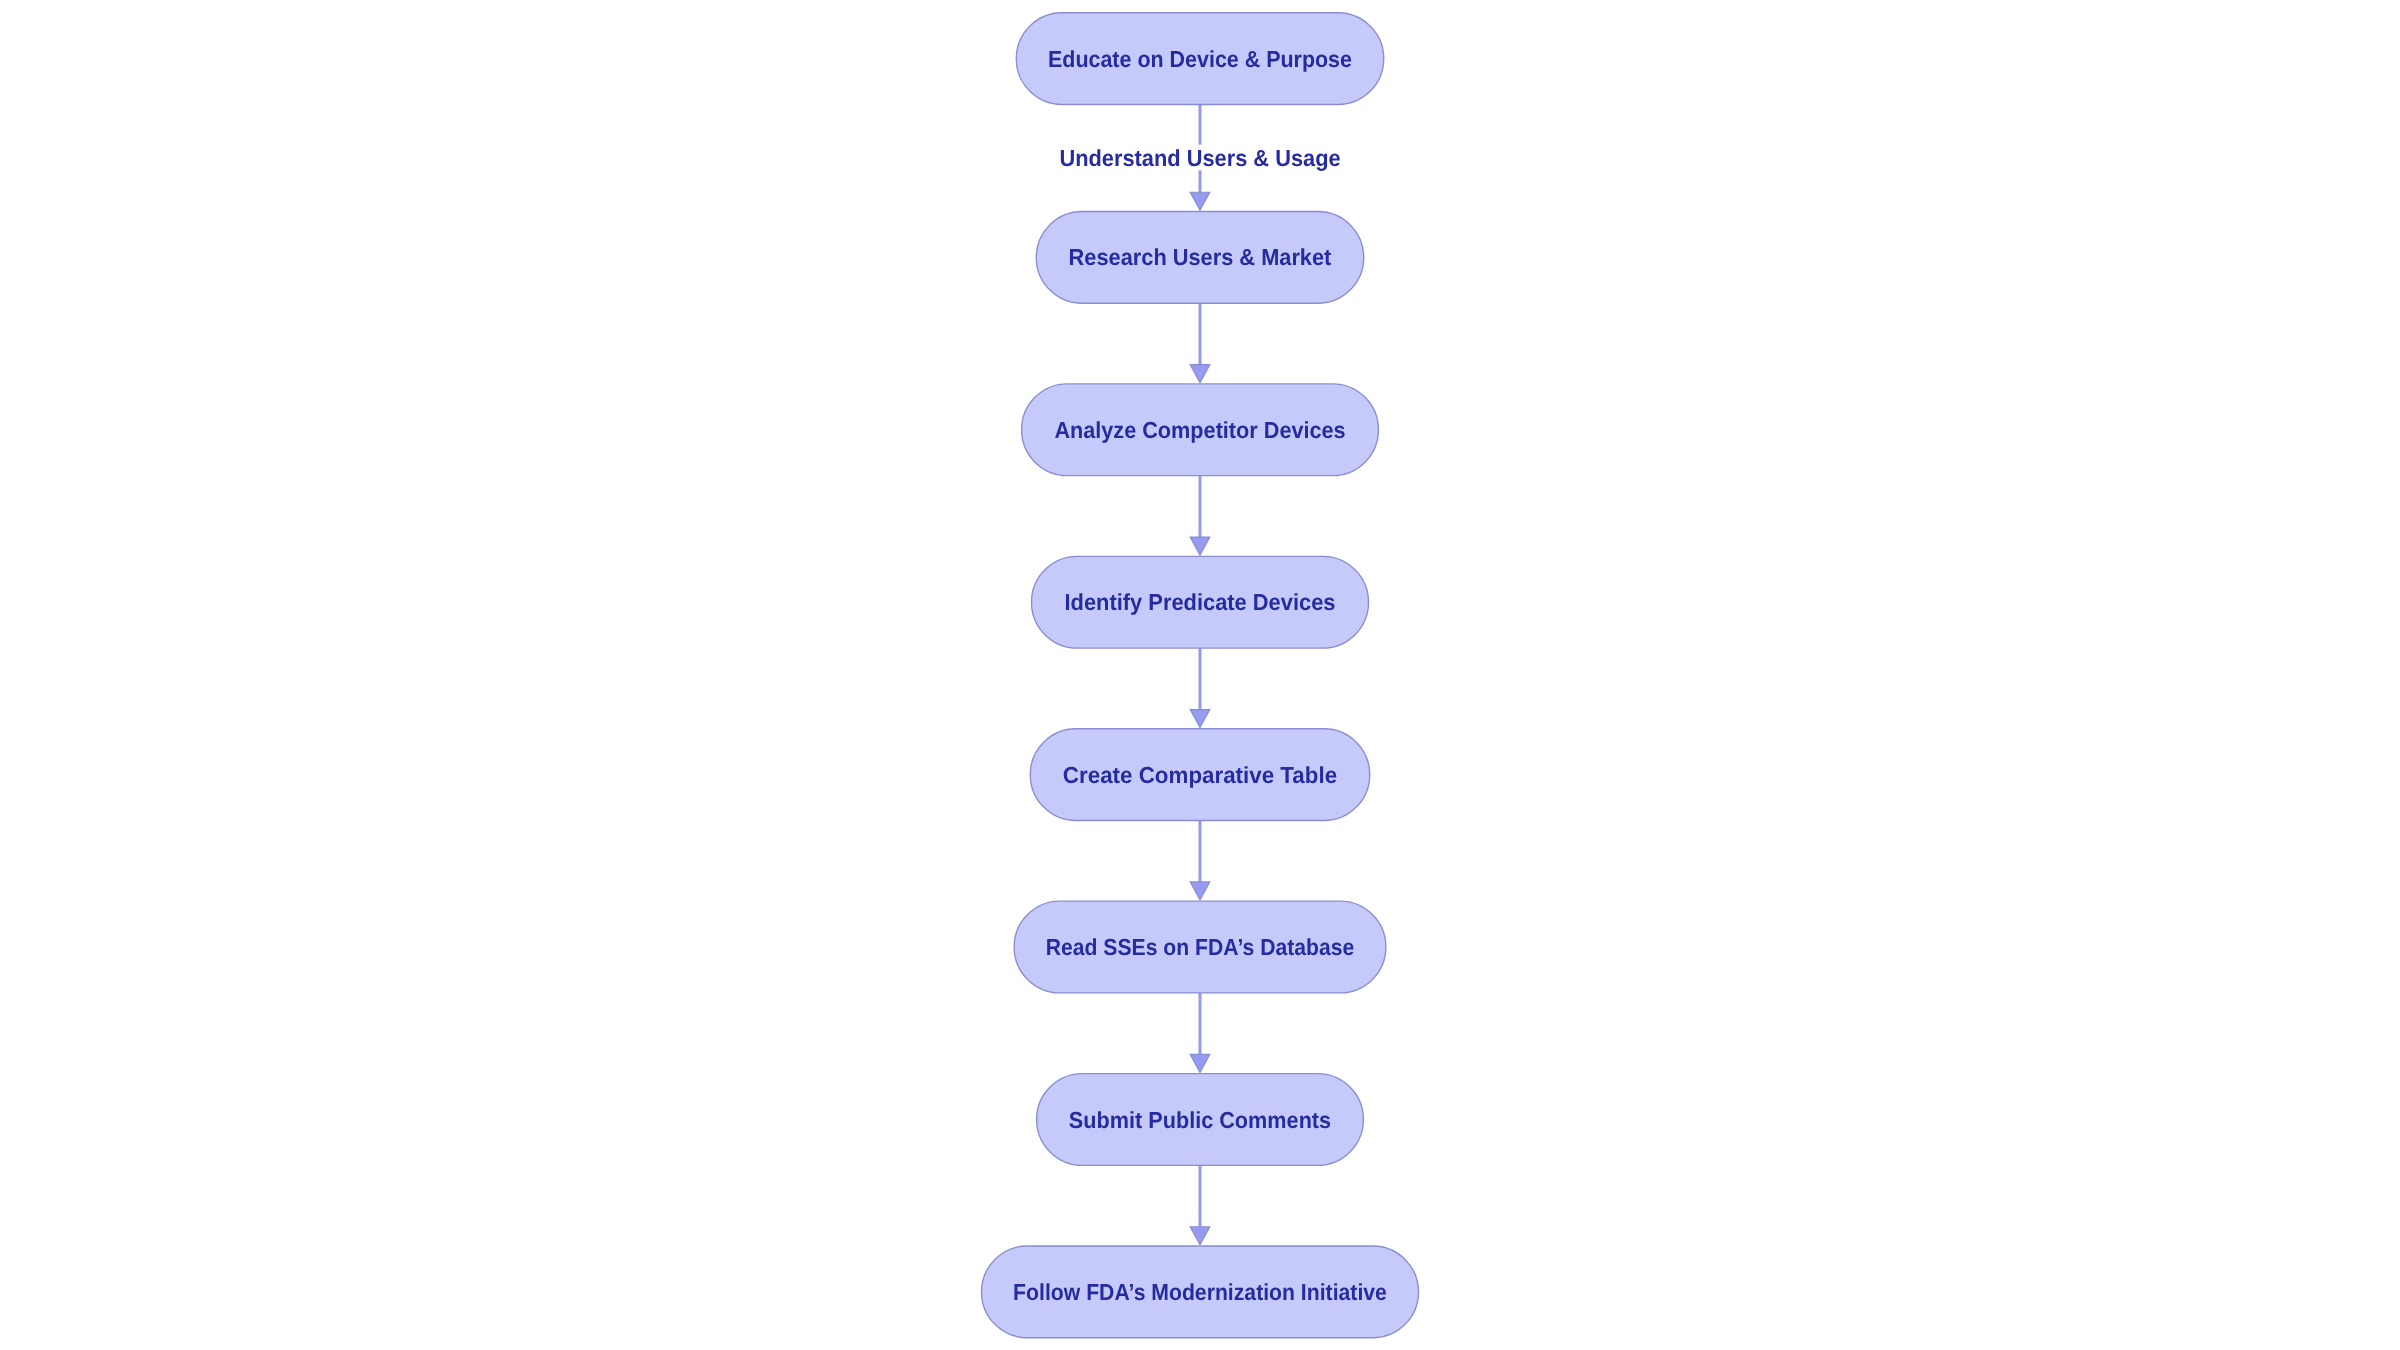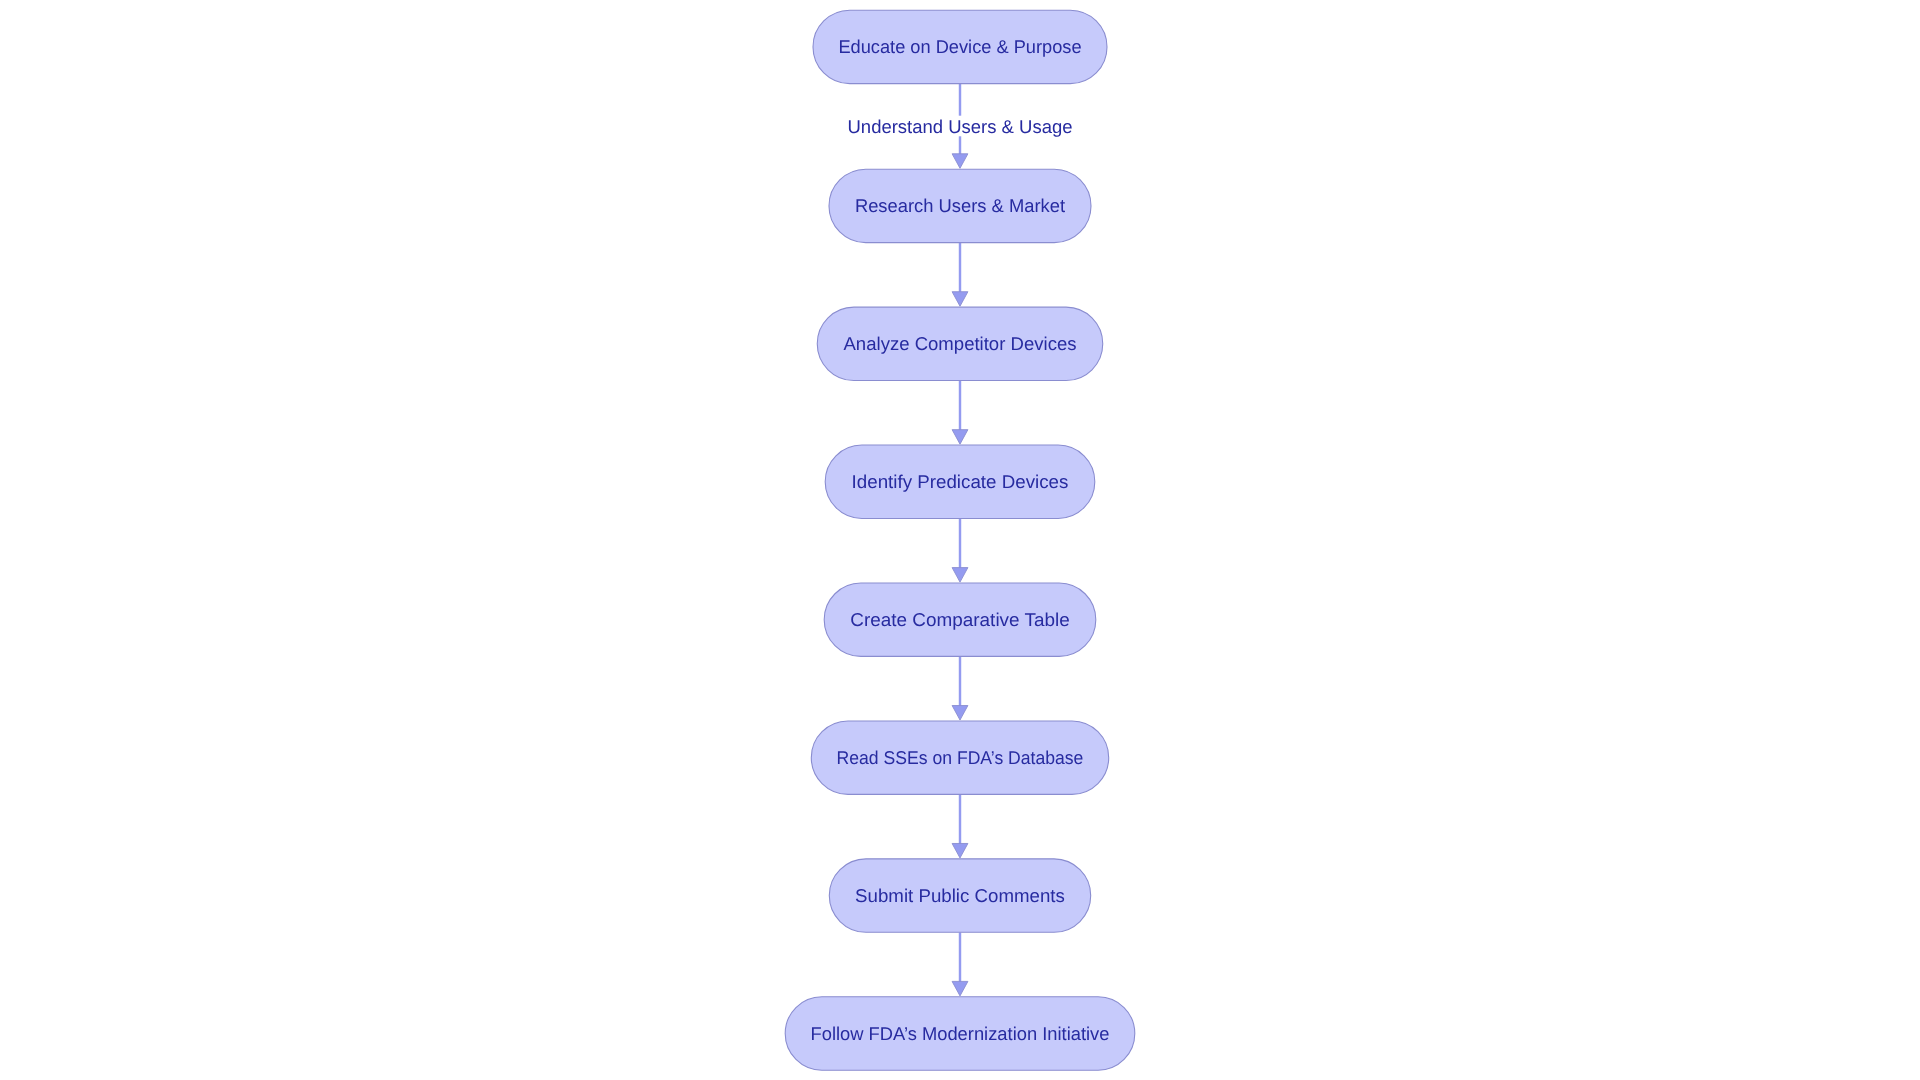--- a/index.html
+++ b/index.html
@@ -1,18 +1,18 @@
 <!DOCTYPE html>
 <html><head>
 <meta charset="utf-8">
 <title>Flowchart</title>
 <style>
   html,body{margin:0;padding:0;background:#ffffff;width:1920px;height:1080px;overflow:hidden;}
   body{font-family:"Liberation Sans",sans-serif;}
-  #stage{position:relative;width:1920px;height:1080px;}
+  #stage{position:relative;width:1920px;height:1080px;font-weight:bold;}
   svg#chart{position:absolute;left:0;top:0;width:1920px;height:1080px;display:block;shape-rendering:geometricPrecision;filter:blur(0px);}
   .node-label{font-family:"Liberation Sans",sans-serif;font-size:18.5px;fill:#272BA0;text-rendering:geometricPrecision;}
   .edge-label{font-family:"Liberation Sans",sans-serif;font-size:18.5px;fill:#272BA0;text-rendering:geometricPrecision;}
 </style>
 </head>
 <body>
 
 <div id="stage">
   <svg id="chart" viewBox="0 0 1920 1080">
     <g id="edges-layer">

